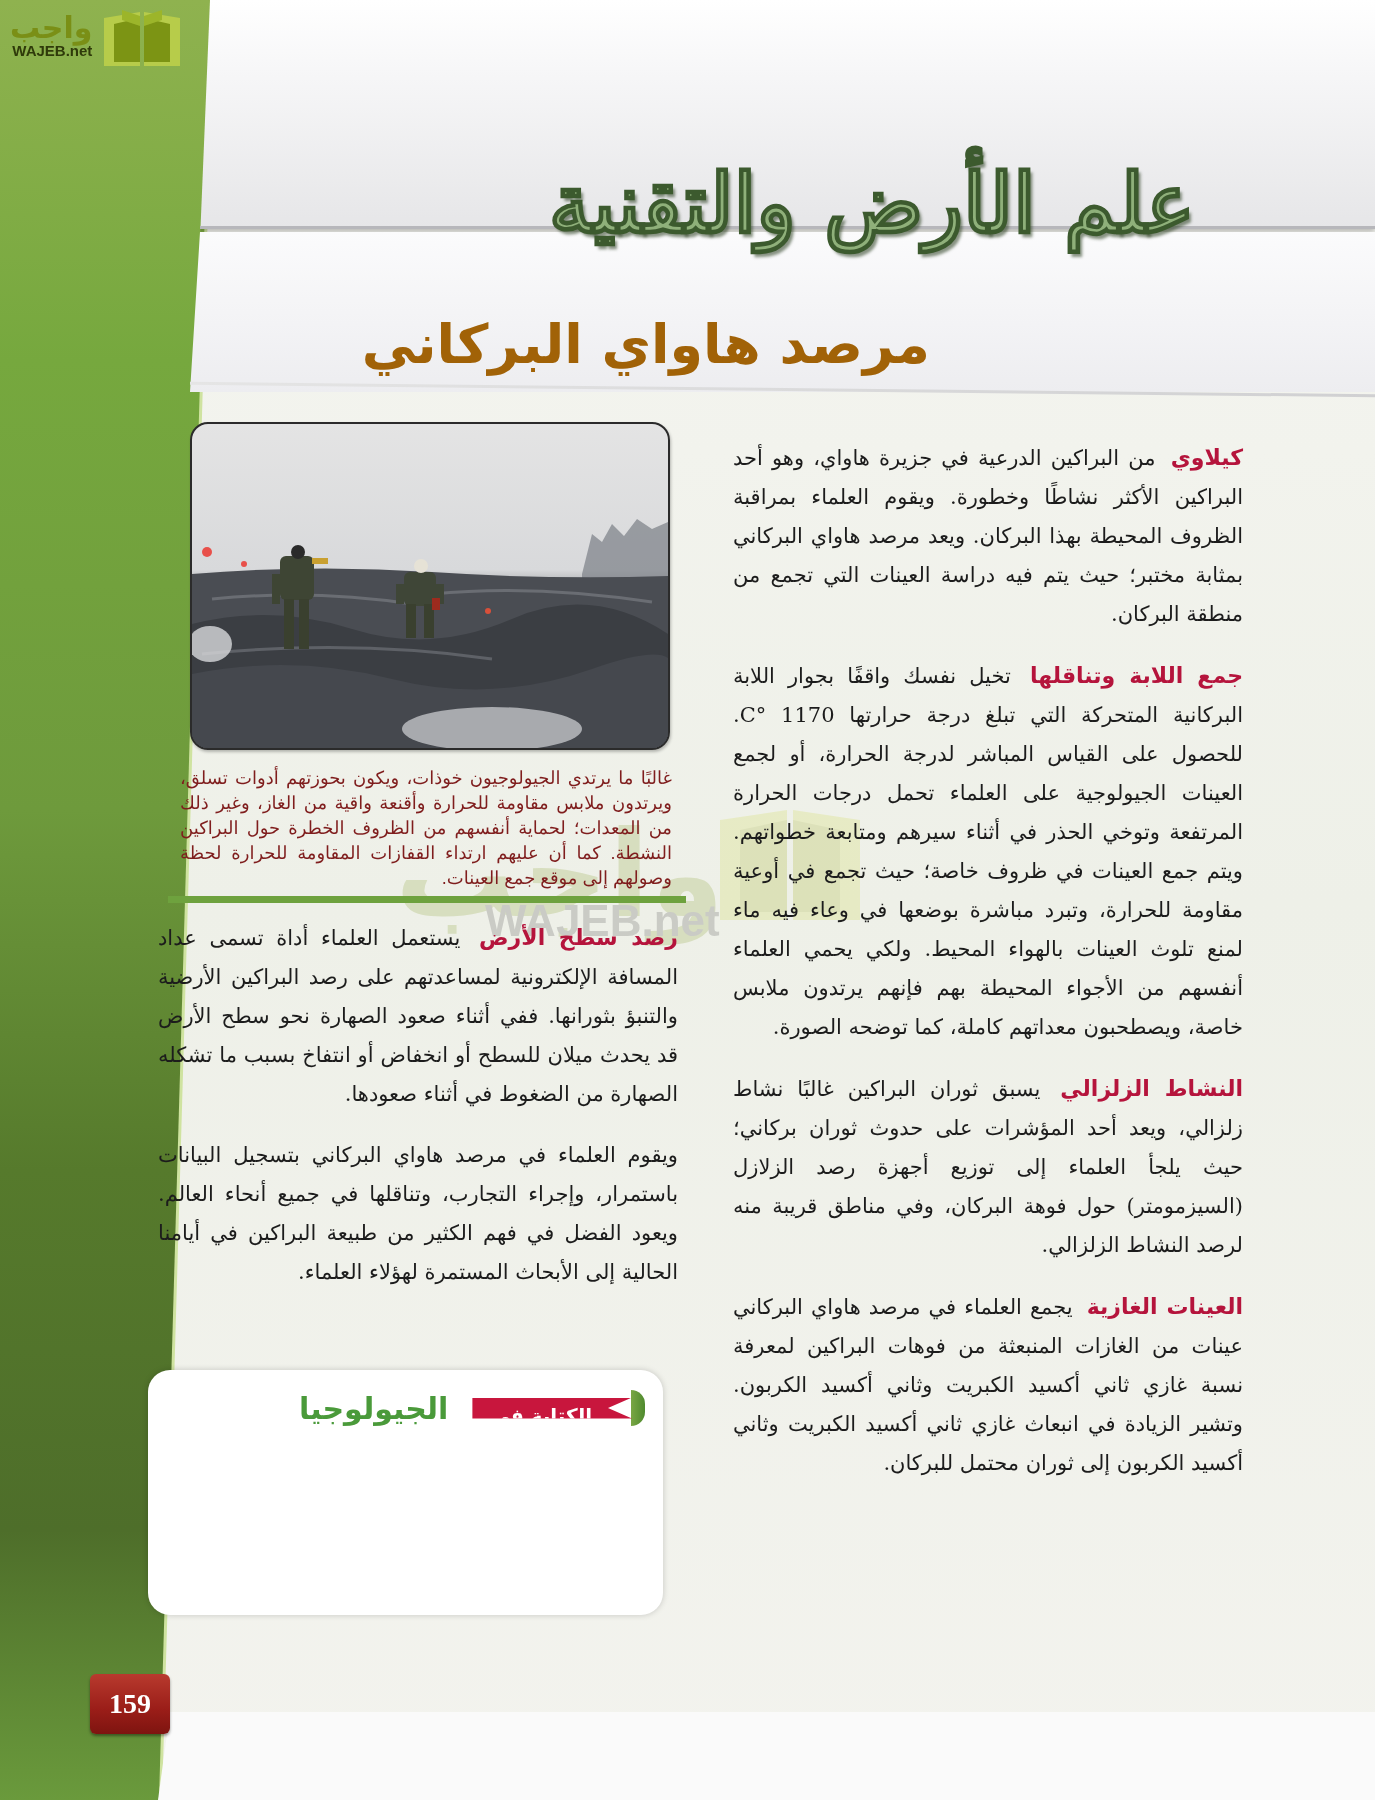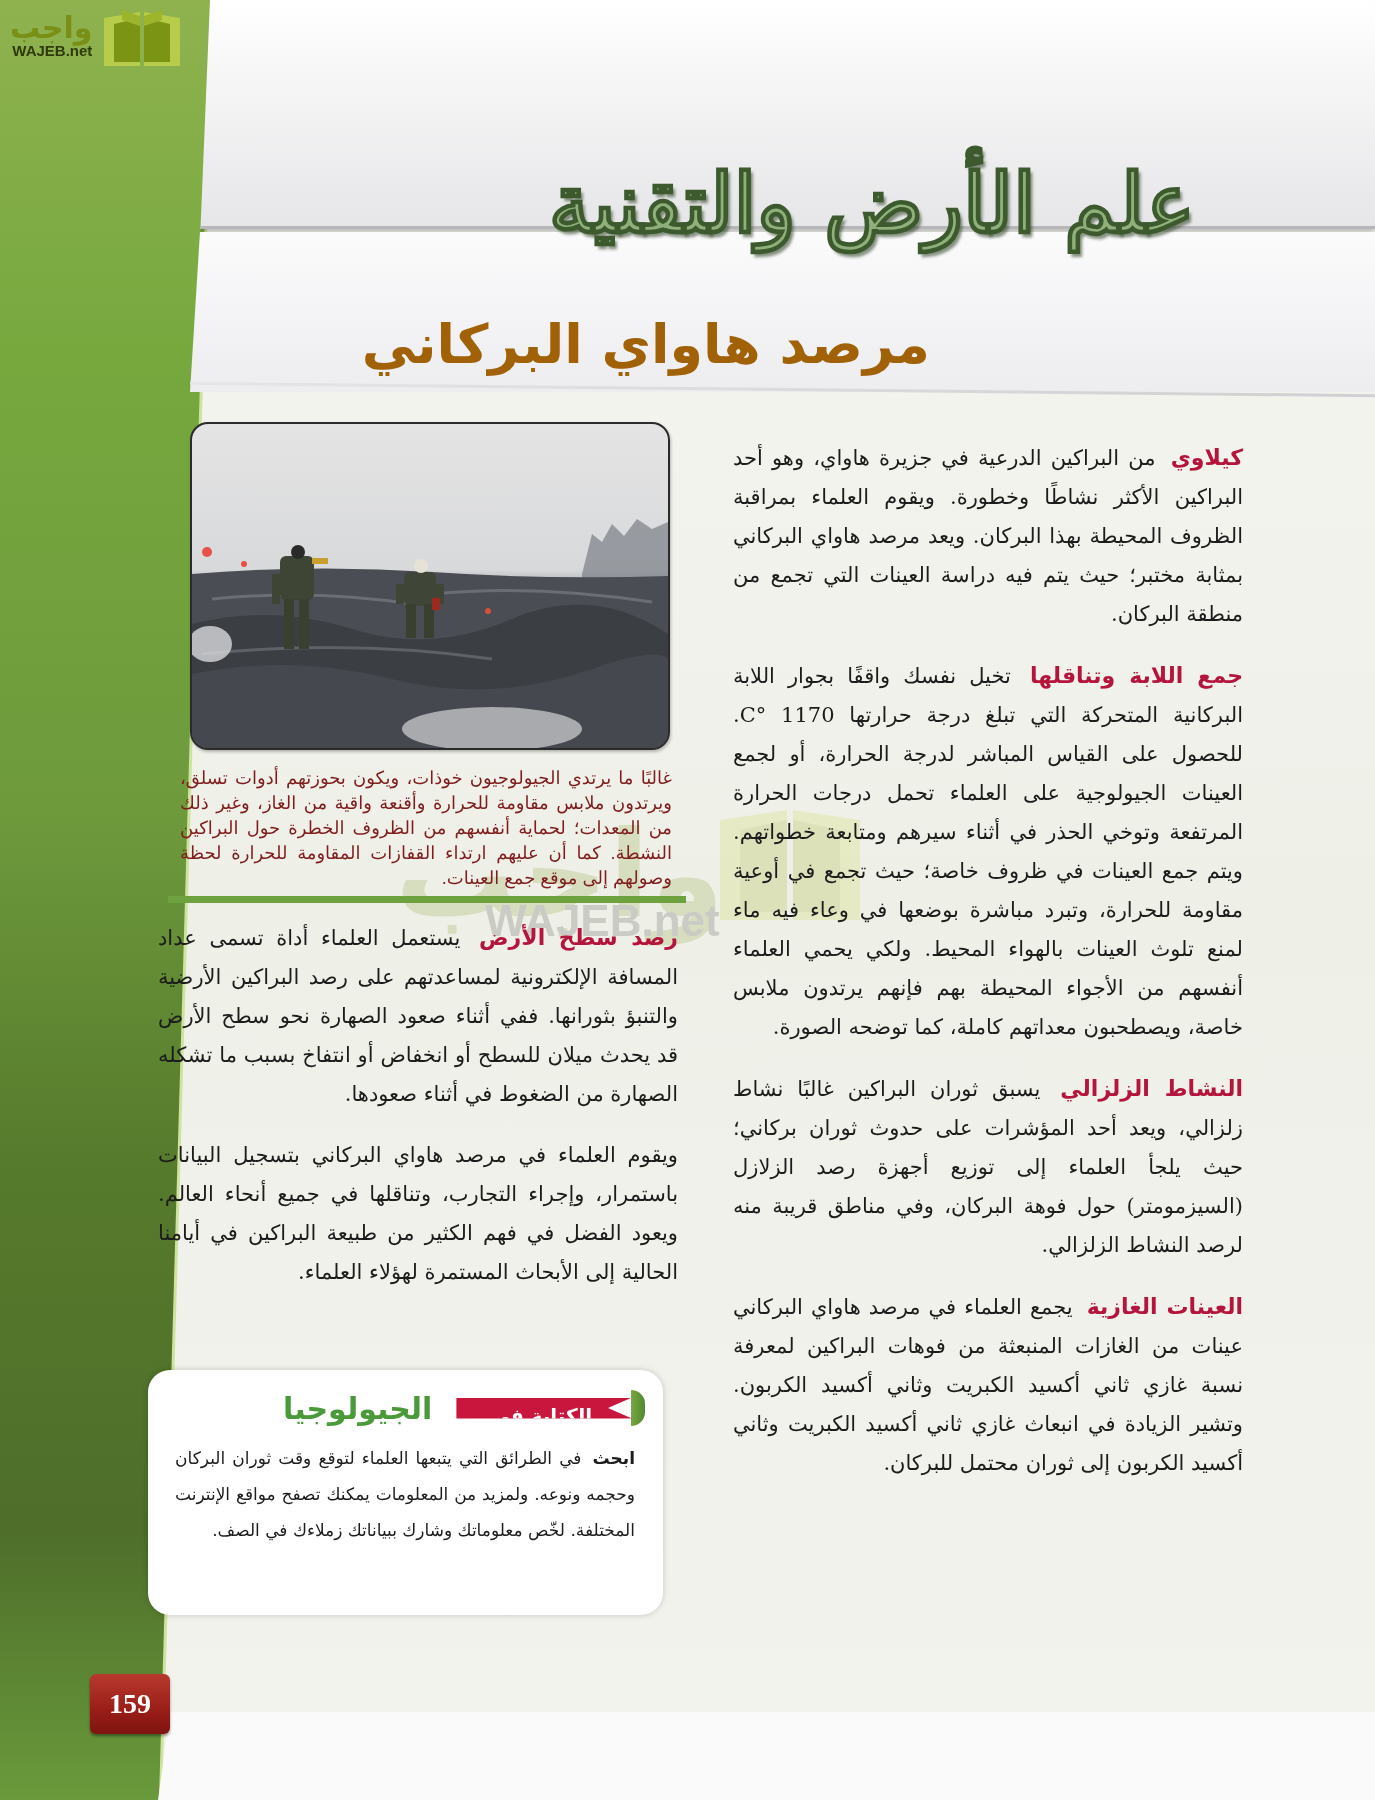--- a/index.html
+++ b/index.html
@@ -196,21 +196,21 @@
     }
     .wb-tab {
       position: relative;
       height: 21px;
       background: #c8163d;
       color: #fff;
       font-family: "DejaVu Sans", sans-serif;
       font-weight: bold;
       font-size: 20px;
       line-height: 36px;
-      padding: 0 40px 0 34px;
+      padding: 0 40px 0 18px;
       clip-path: polygon(0 0, 100% 0, calc(100% - 24px) 50%, 100% 100%, 0 100%);
       border-radius: 0;
     }
     .wb-tab-cap {
       width: 14px; height: 36px;
       background: linear-gradient(90deg, #79a644, #4f8a2e);
       border-radius: 0 18px 18px 0;
       margin-left: -1px;
     }
     .wb-title {
@@ -394,20 +394,16 @@
     <span>ويقوم العلماء في مرصد هاواي البركاني بتسجيل البيانات باستمرار، وإجراء التجارب، وتناقلها في جميع أنحاء العالم. ويعود الفضل في فهم الكثير من طبيعة البراكين في أيامنا الحالية إلى الأبحاث المستمرة لهؤلاء العلماء.</span>
   </p>
 </div>
 
 <div class="write-box">
   <div class="wb-header">
     <div class="wb-tab-cap"></div>
     <div class="wb-tab">الكتابة في</div>
     <div class="wb-title">الجيولوجيا</div>
   </div>
-  <div class="wb-body">
-    <span class="wb-lead">ابحث</span>
-    <span>في الطرائق التي يتبعها العلماء لتوقع وقت ثوران البركان وحجمه ونوعه. ولمزيد من المعلومات يمكنك تصفح مواقع الإنترنت المختلفة. لخّص معلوماتك وشارك ببياناتك زملاءك في الصف.</span>
-  </div>
 </div>
 
 <div class="bottom-strip"></div>
 <div class="page-num">159</div>
 
 </body></html>

